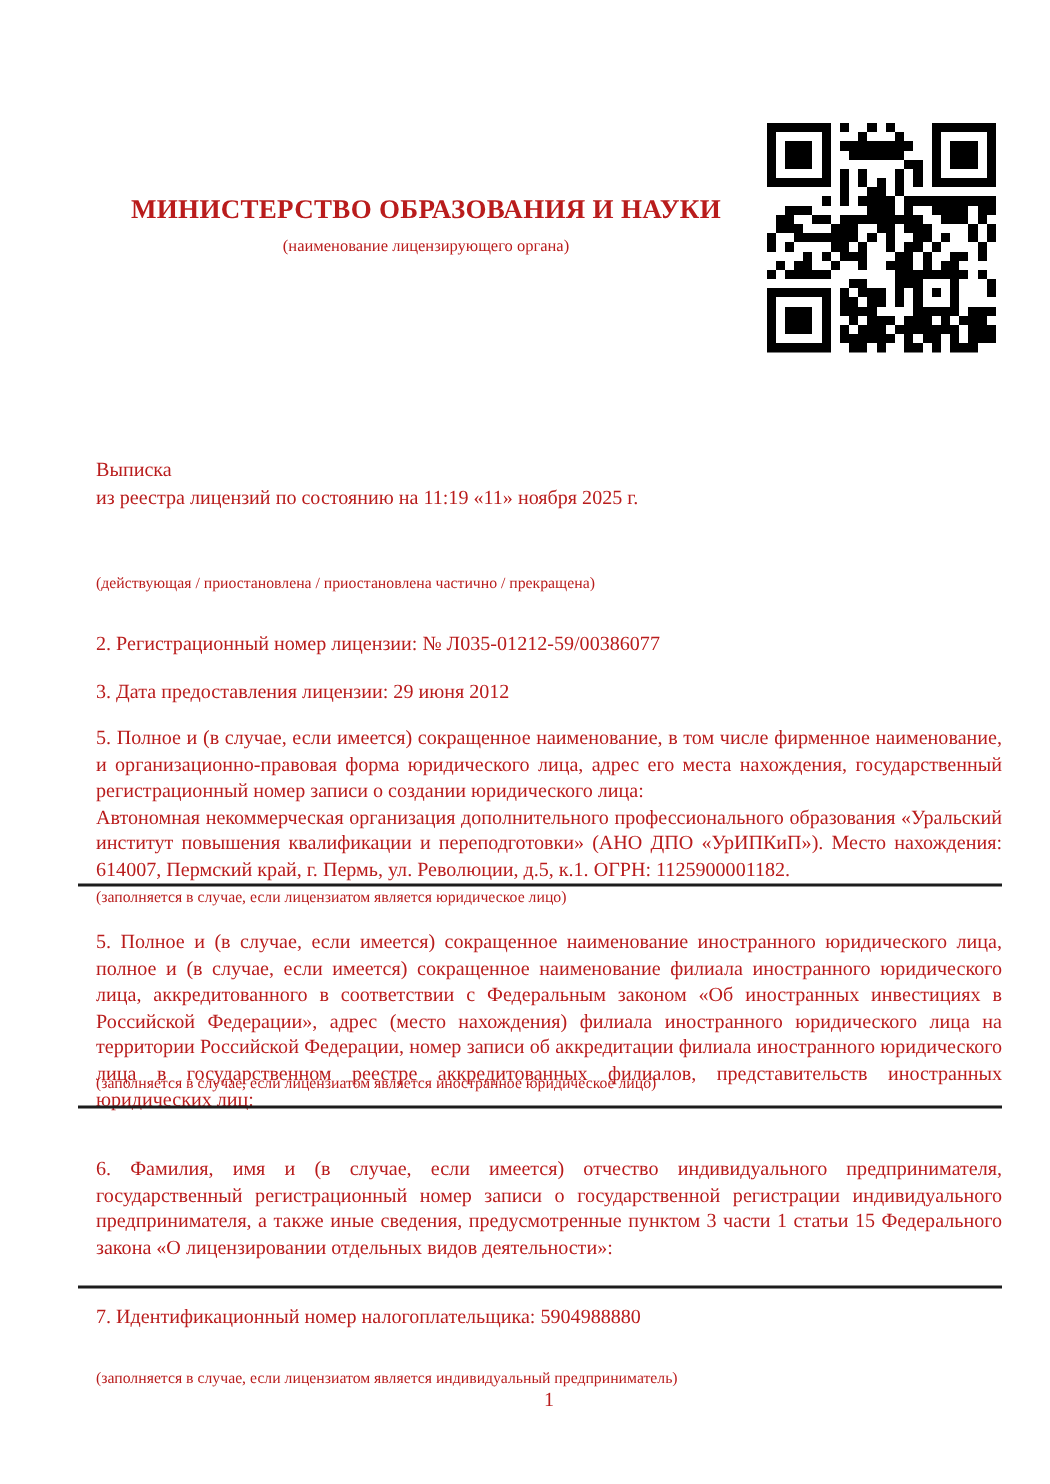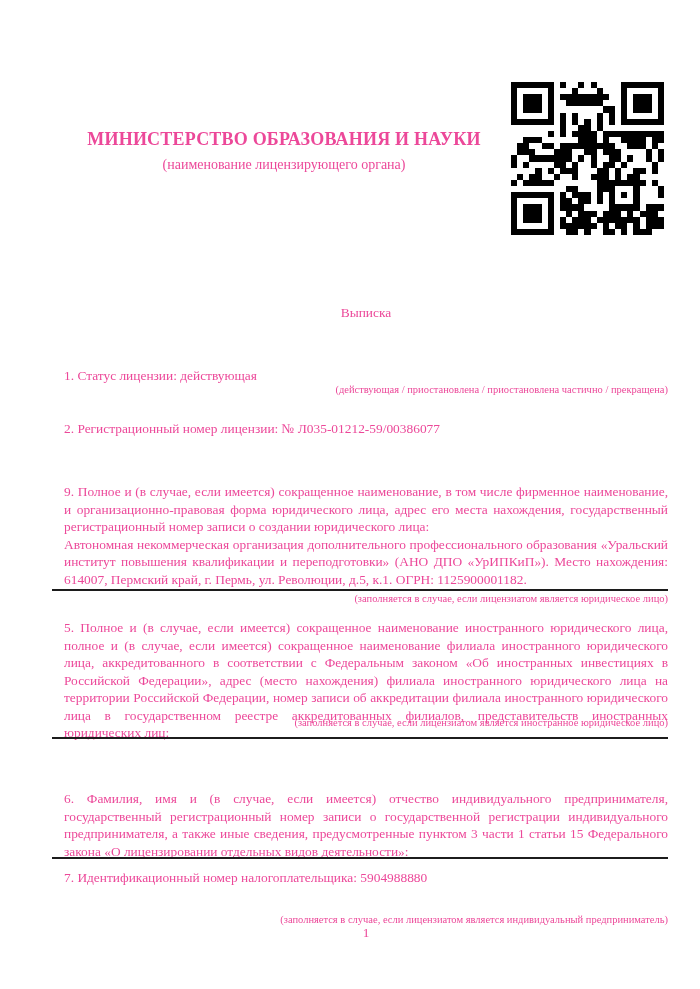--- a/index.html
+++ b/index.html
@@ -1,69 +1,69 @@
 <!DOCTYPE html>
 <html lang="ru"><head>
 <meta charset="utf-8">
 <style>
   html,body{margin:0;padding:0;background:#ffffff;}
   .page{
     position:relative;
     width:700px;height:989px;
     background:#ffffff;
     font-family:"Liberation Serif", serif;
-    color:#ec4899;
+    color:#b91c1c;
     overflow:hidden;
   }
   .abs{position:absolute;}
   .ministry{
     left:64px;top:126px;width:440px;
     text-align:center;font-weight:bold;
     font-size:18px;line-height:27px;
     letter-spacing:.2px;
   }
   .ministry-caption{
-    font-weight:normal;font-size:14px;line-height:13px;margin-top:5px;
+    font-weight:normal;font-size:11px;line-height:13px;margin-top:5px;
     letter-spacing:0;
   }
   .qr-box{left:511px;top:82px;width:153px;height:153px;}
   .qr-box svg{display:block;width:153px;height:153px;}
   .doc-title{
     left:64px;top:303px;width:604px;
-    text-align:center;font-size:13.4px;line-height:19px;
+    font-size:13.4px;line-height:19px;
   }
   .item{
     left:64px;width:604px;
     font-size:13.4px;line-height:17.5px;white-space:nowrap;
   }
   .para{
     left:64px;width:604px;
     font-size:13.4px;line-height:17.5px;
     text-align:justify;
   }
   .para p{margin:0;}
   .sub-caption{
-    left:64px;width:604px;text-align:right;
+    left:64px;width:604px;text-align:left;
     font-size:10.5px;line-height:13px;
   }
   .rule{
     left:52px;width:616px;height:0;
     border-top:2px solid #1c1c1c;
   }
   #item1{top:367px;}
   #caption1{top:383px;}
   #item2{top:420px;}
   #item3{top:452px;}
   #para4{top:483px;}
   #rule4{top:589px;}
   #caption4{top:592px;}
   #para5{top:619px;font-family:Liberation Serif, serif;}
   #rule5{top:737px;}
   #caption5{top:704px;margin-top:12px;}
-  #para6{top:770px;margin-top:20px;}
+  #para6{top:770px;}
   #rule6{top:857px;}
   #caption6{top:865px;margin-top:48px;}
   #item7{top:869px;}
   .page-number{
     left:64px;top:924px;width:604px;text-align:center;
     font-size:13.4px;line-height:17px;
   }
 </style>
 </head>
 <body>
@@ -411,30 +411,31 @@
         <rect x="16" y="24" width="1" height="1" fill="#000000"></rect>
         <rect x="18" y="24" width="1" height="1" fill="#000000"></rect>
         <rect x="20" y="24" width="1" height="1" fill="#000000"></rect>
         <rect x="21" y="24" width="1" height="1" fill="#000000"></rect>
         <rect x="22" y="24" width="1" height="1" fill="#000000"></rect>
       </svg>
     </div>
 
   <div class="abs doc-title">
     <div>Выписка</div>
+    <div>из реестра лицензий по состоянию на 11:19 «11» ноября 2025 г.</div>
   </div>
 
-  <div id="item1" class="abs item">1. Статус лицензии: действующая</div>
   <div id="caption1" class="abs sub-caption">(действующая / приостановлена / приостановлена частично / прекращена)</div>
 
   <div id="item2" class="abs item">2. Регистрационный номер лицензии: № Л035-01212-59/00386077</div>
 
+  <div id="item3" class="abs item">3. Дата предоставления лицензии: 29 июня 2012</div>
 
   <div id="para4" class="abs para">
-    <p>9. Полное и (в случае, если имеется) сокращенное наименование, в том числе фирменное наименование, и организационно-правовая форма юридического лица, адрес его места нахождения, государственный регистрационный номер записи о создании юридического лица:</p>
+    <p>5. Полное и (в случае, если имеется) сокращенное наименование, в том числе фирменное наименование, и организационно-правовая форма юридического лица, адрес его места нахождения, государственный регистрационный номер записи о создании юридического лица:</p>
     <p>Автономная некоммерческая организация дополнительного профессионального образования «Уральский институт повышения квалификации и переподготовки» (АНО ДПО «УрИПКиП»). Место нахождения: 614007, Пермский край, г. Пермь, ул. Революции, д.5, к.1. ОГРН: 1125900001182.</p>
   </div>
   <div id="rule4" class="abs rule"></div>
   <div id="caption4" class="abs sub-caption">(заполняется в случае, если лицензиатом является юридическое лицо)</div>
 
   <div id="para5" class="abs para">5. Полное и (в случае, если имеется) сокращенное наименование иностранного юридического лица, полное и (в случае, если имеется) сокращенное наименование филиала иностранного юридического лица, аккредитованного в соответствии с Федеральным законом «Об иностранных инвестициях в Российской Федерации», адрес (место нахождения) филиала иностранного юридического лица на территории Российской Федерации, номер записи об аккредитации филиала иностранного юридического лица в государственном реестре аккредитованных филиалов, представительств иностранных юридических лиц:</div>
   <div id="rule5" class="abs rule"></div>
   <div id="caption5" class="abs sub-caption">(заполняется в случае, если лицензиатом является иностранное юридическое лицо)</div>
 
   <div id="para6" class="abs para">6. Фамилия, имя и (в случае, если имеется) отчество индивидуального предпринимателя, государственный регистрационный номер записи о государственной регистрации индивидуального предпринимателя, а также иные сведения, предусмотренные пунктом 3 части 1 статьи 15 Федерального закона «О лицензировании отдельных видов деятельности»:</div>

